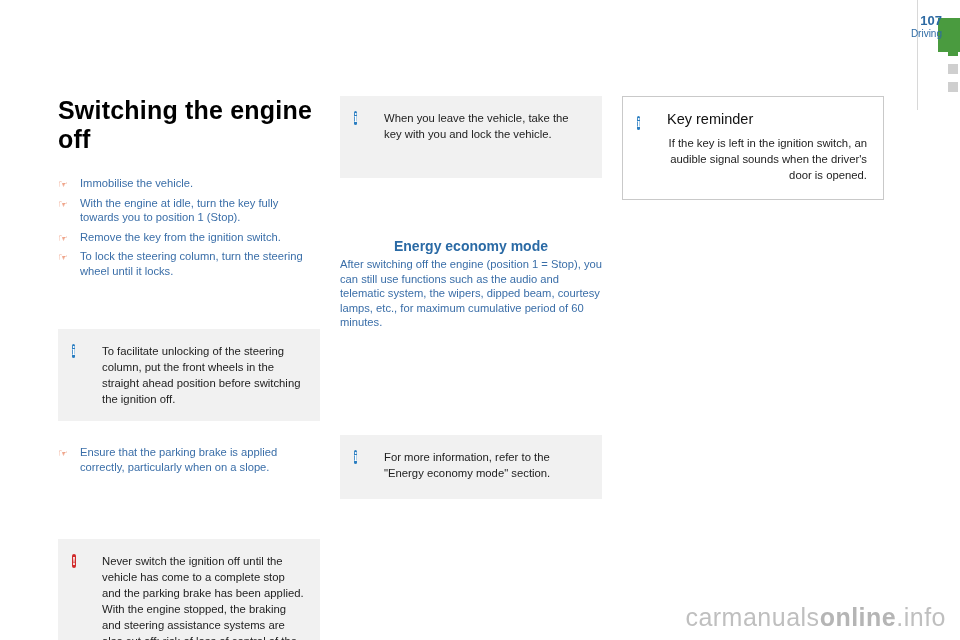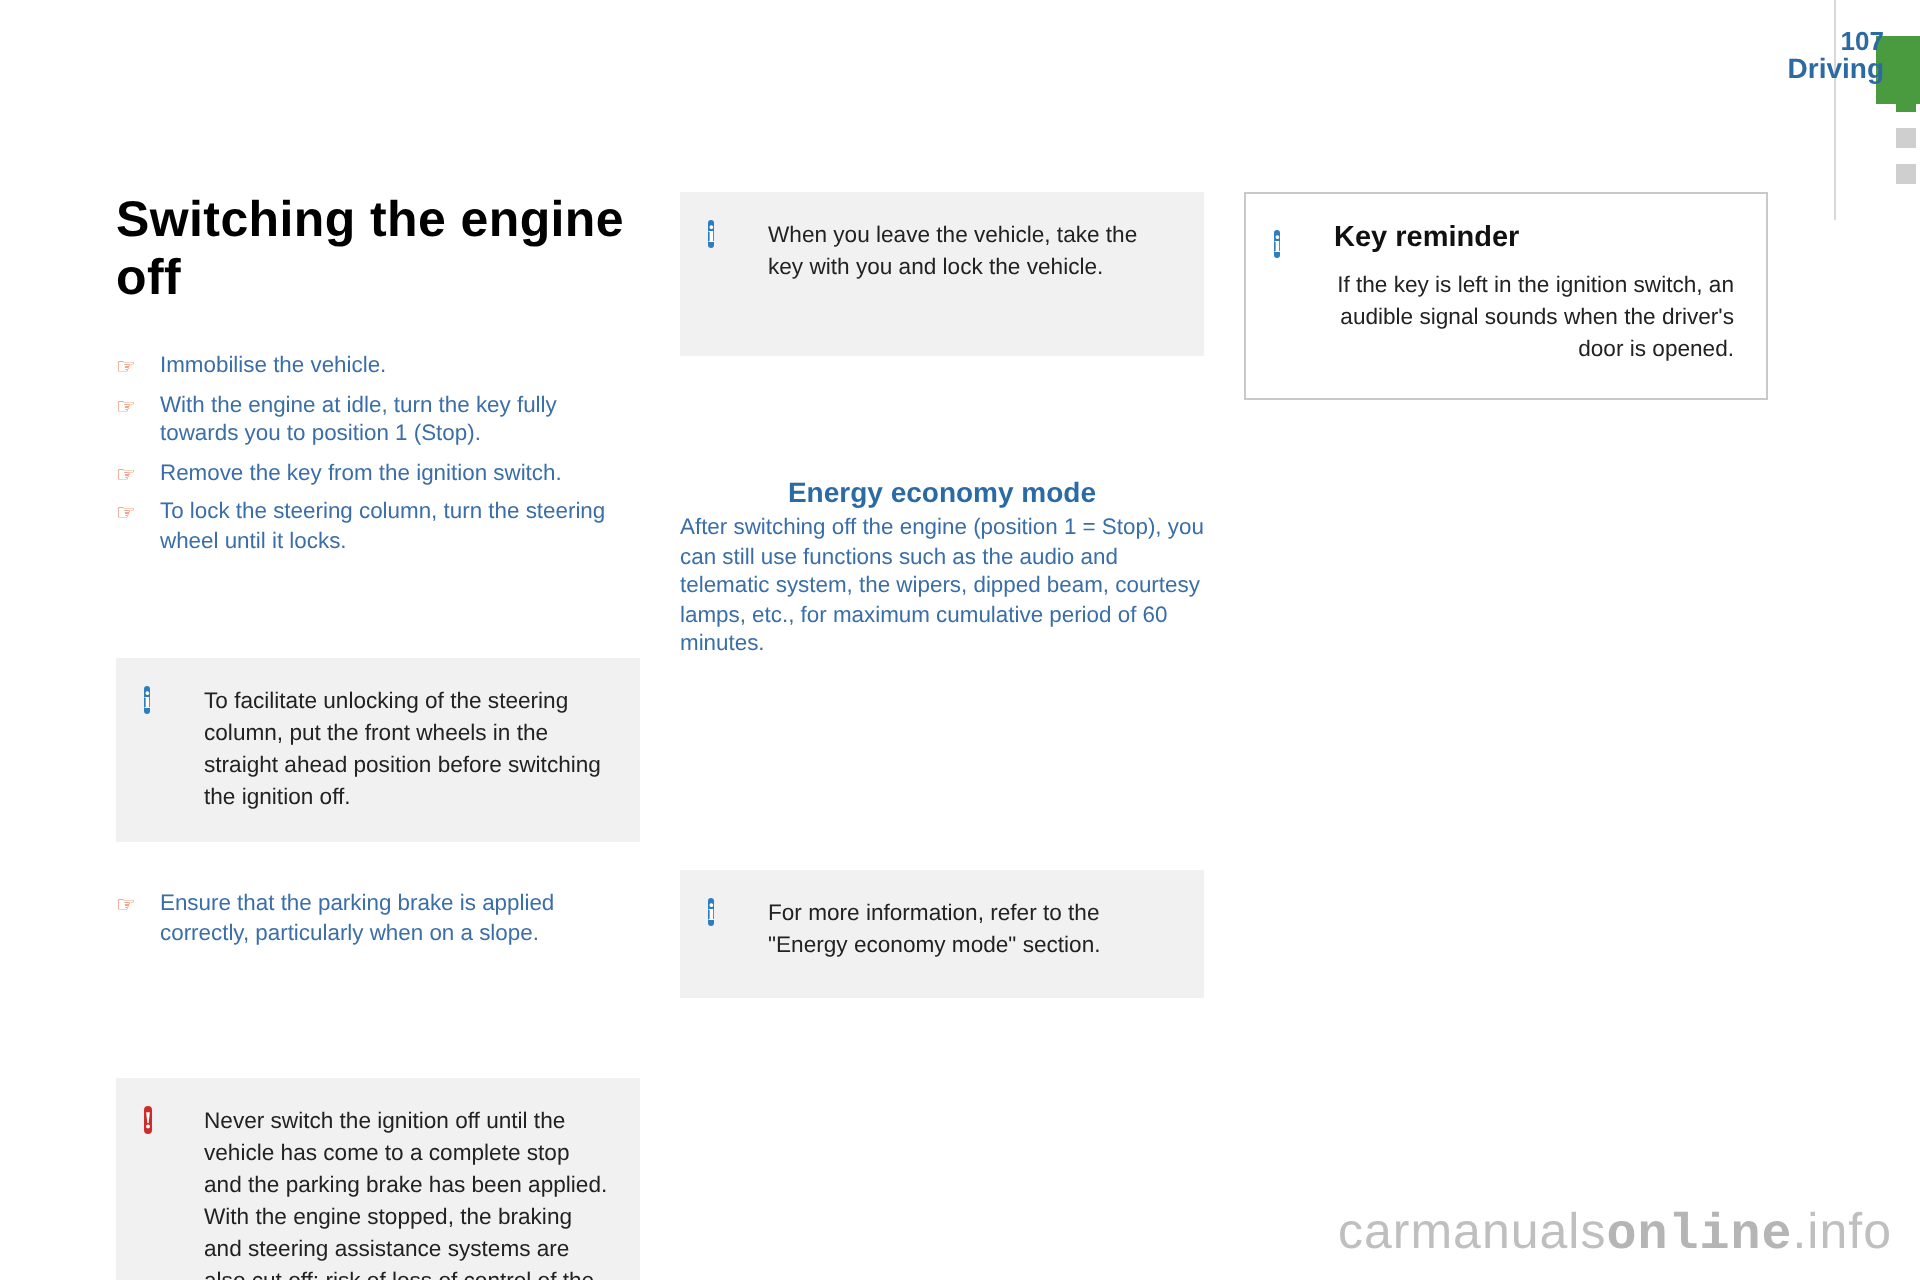--- a/index.html
+++ b/index.html
@@ -25,22 +25,22 @@
   }
   .page-number {
     font-size: 13px;
     font-weight: bold;
     color: #2d6aa3;
     letter-spacing: 0px;
     line-height: 13px;
     text-align: right;
   }
   .page-section {
-    font-size: 14px;
-    font-weight: bold;
+    font-size: 10px;
+    font-weight: normal;
     color: #2d6aa3;
     line-height: 12px;
     margin-top: 1px;
   }
   .corner-block {
     position: absolute;
     top: 18px;
     right: -6px;
     width: 28px;
     height: 34px;
@@ -158,21 +158,21 @@
     position: relative;
     border: 1px solid #c9c9c9;
     background: #ffffff;
     padding: 14px 16px 16px 44px;
     box-sizing: border-box;
   }
   .keybox .ico { position: absolute; left: 14px; top: 16px; }
   .keybox h3 {
     margin: 0 0 8px 0;
     font-size: 14.5px;
-    font-weight: bold;
+    font-weight: normal;
     color: #111;
   }
   .keybox p {
     margin: 0;
     font-size: 11.3px;
     line-height: 16px;
     color: #222;
     text-align: right;
   }
 
@@ -190,21 +190,21 @@
   
   .watermark {
     position: absolute;
     right: 14px;
     bottom: 8px;
     font-size: 25px;
     color: #bfbfbf;
     letter-spacing: .5px;
     font-family: "Liberation Sans", sans-serif;
   }
-  .watermark .bold { font-weight: bold; color: #b5b5b5; font-family: Liberation Mono, monospace; }
+  .watermark .bold { font-weight: bold; color: #b5b5b5; }
 </style>
 </head>
 <body>
 
 <div class="side-rule"></div>
 <div class="corner-block"></div>
 <div class="corner-dot dot1"></div>
 <div class="corner-dot dot2"></div>
 <div class="corner-dot dot3"></div>
 

